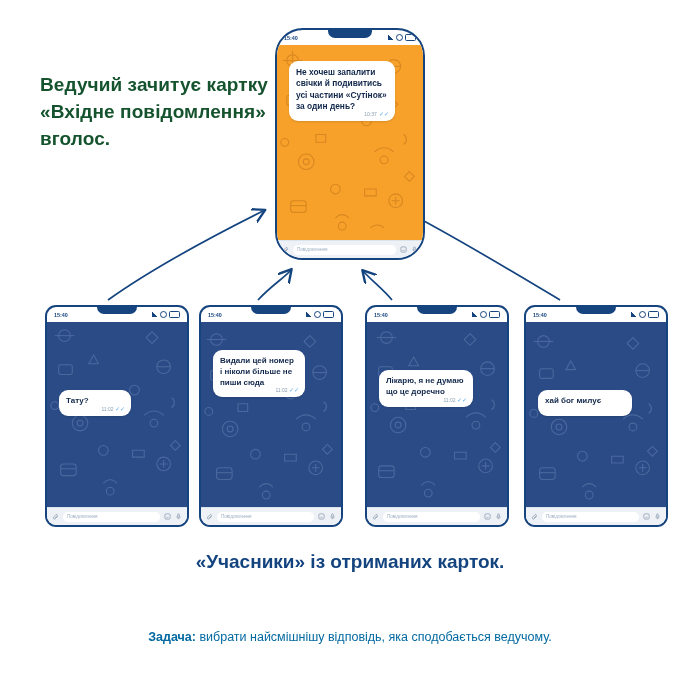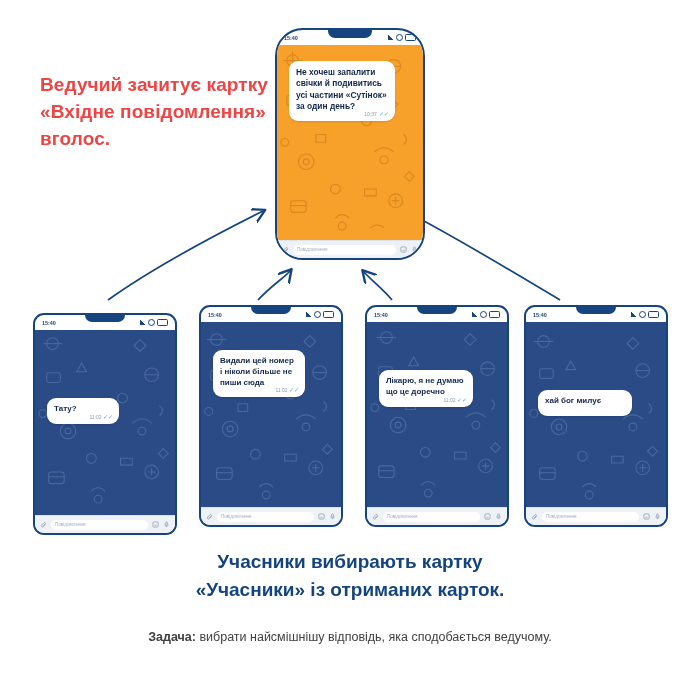--- a/index.html
+++ b/index.html
@@ -13,37 +13,37 @@
     overflow:hidden;
   }
   .stage{position:absolute;inset:0;}
 
   
   .headline{
     position:absolute;
     left:40px;top:72px;width:255px;
     font-size:19px;line-height:1.42;
     font-weight:bold;
-    color:#ef4444;
+    color:#14532d;
     letter-spacing:.1px;
   }
   .bottom-text{
     position:absolute;
     left:0;right:0;top:548px;
     text-align:center;
     font-size:19px;line-height:1.45;
     font-weight:bold;
     color:#14447f;
   }
   .task-line{
     position:absolute;
     left:0;right:0;top:630px;
     text-align:center;
     font-size:12.5px;
-    color:#404040;
+    color:#0369a1;
     font-weight:normal;
   }
   .task-line .task-label{font-weight:bold;}
 
   
   .arrows{position:absolute;inset:0;pointer-events:none;}
 
   
   .phone{
     position:absolute;
@@ -53,21 +53,21 @@
     background:#ffffff;
     overflow:hidden;
   }
   .phone.top{
     left:275px;top:28px;width:150px;height:232px;
     border-radius:28px;
   }
   .phone.small{
     top:305px;width:144px;height:222px;
   }
-  .p1{left:33px;margin-top:8px;}
+  .p1{left:45px;}
   .p2{left:199px;}
   .p3{left:365px;}
   .p4{left:524px;}
 
   .notch{
     position:absolute;left:50%;transform:translateX(-50%);
     top:-1px;width:44px;height:9px;
     background:#15447f;
     border-bottom-left-radius:7px;border-bottom-right-radius:7px;
   }
@@ -517,21 +517,20 @@
       <span class="ibicon">
         <svg viewBox="0 0 24 24" fill="none" stroke="currentColor" stroke-width="2.2">
             <rect x="9" y="3" width="6" height="11" rx="3"></rect>
             <path d="M6 12a6 6 0 0012 0M12 18v3"></path>
           </svg>
       </span>
     </div>
   </div>
 
   <div class="bottom-text">
-    <div>Учасники вибирають картку</div>
     <div>«Учасники» із отриманих карток.</div>
   </div>
 
   <div class="task-line">
     <span class="task-label">Задача:</span><span> вибрати найсмішнішу відповідь, яка сподобається ведучому.</span>
   </div>
 
 </div>
 
 </body></html>

